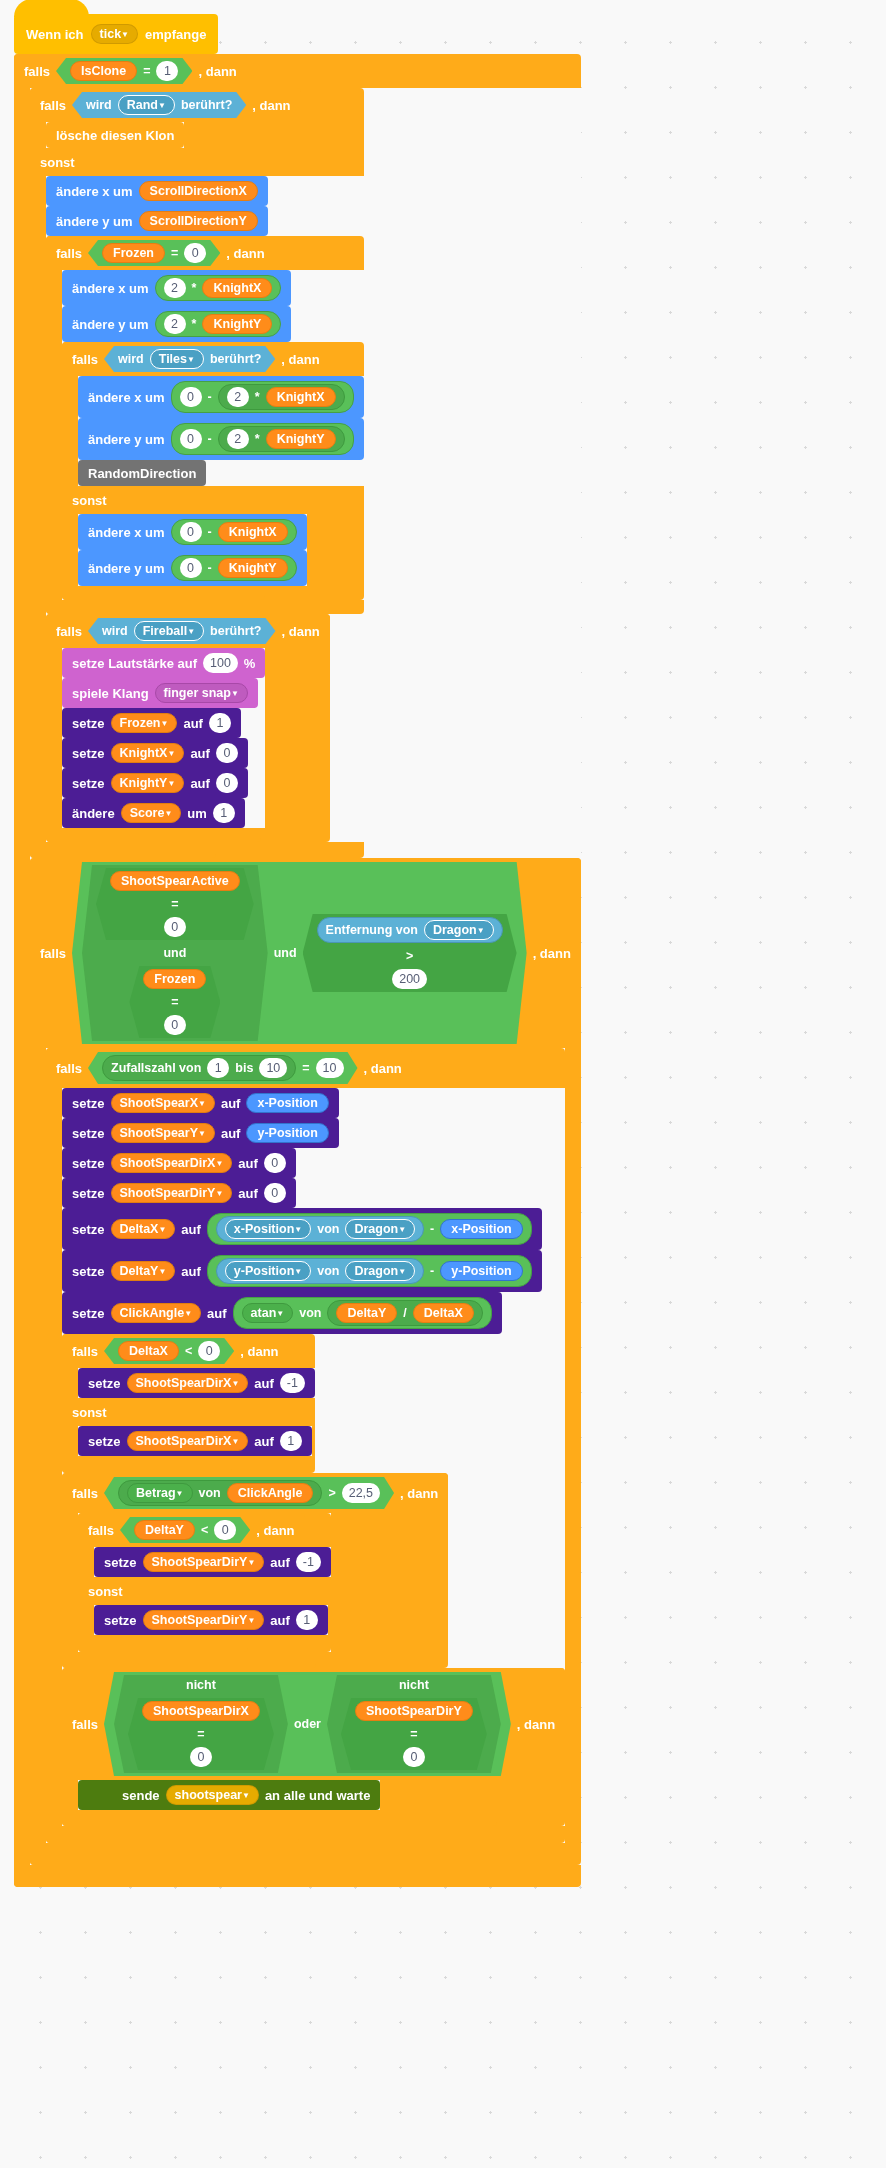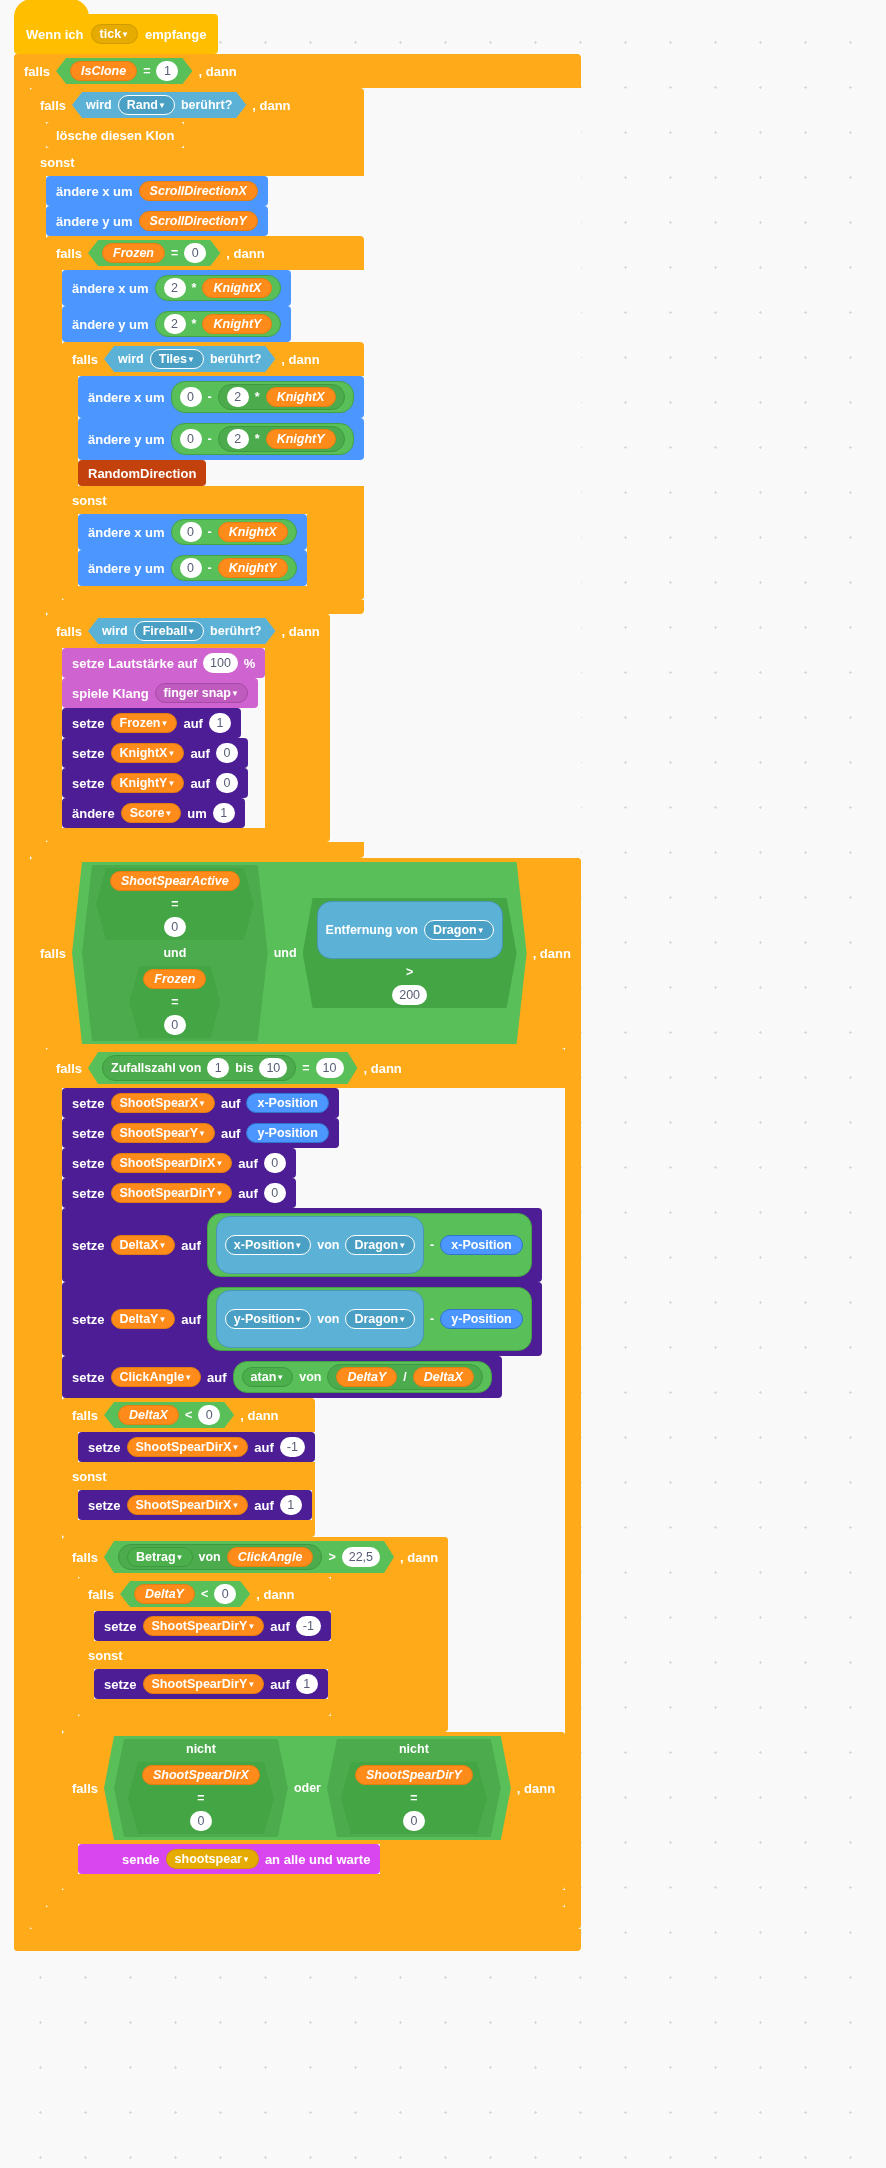--- a/index.html
+++ b/index.html
@@ -64,24 +64,24 @@
     padding:5px 10px;
     min-height:26px;
     box-sizing:border-box;
     color:#fff;font-weight:bold;font-size:13px;
     border-radius:4px;
     width:max-content;
     position:relative;
   }
   .stk.motion{background:#4c97ff;}
   .stk.control{background:#ffab19;}
-  .stk.events{background:#d946ef;padding-left:44px;}
+  .stk.events{background:#4d7c0f;padding-left:44px;}
   .stk.sound{background:#cf63cf;}
   .stk.vars{background:#4c1d95;text-align:right;}
-  .stk.custom{background:#c2410c;}
+  .stk.custom{background:#737373;}
 
   
   .hatblk{
     background:#ffbf00;
     color:#fff;font-weight:bold;
     border-radius:4px;
     padding:5px 12px;
     min-height:30px;
     display:flex;align-items:center;gap:7px;
     width:max-content;
@@ -97,21 +97,21 @@
   
   .rep{
     display:inline-flex;align-items:center;justify-content:center;
     padding:2px 10px;
     border-radius:12px;
     color:#fff;font-weight:bold;font-size:12.5px;
     min-height:20px;
     box-sizing:border-box;
     white-space:nowrap;
   }
-  .rep.var{background:#ff8c1a;border:1px solid #e67e12;font-style:italic;}
+  .rep.var{background:#ff8c1a;border:1px solid #e67e12;}
   .rep.motion{background:#4c97ff;border:1px solid #3373cc;}
 
   
   .num{
     display:inline-flex;align-items:center;justify-content:center;
     background:#fff;color:#575e75;
     border-radius:12px;
     min-width:22px;height:20px;
     padding:0 7px;
     font-size:12.5px;font-weight:normal;
@@ -157,21 +157,21 @@
     border-radius:14px;
     padding:2px 8px;
     min-height:24px;
     color:#fff;font-weight:bold;font-size:12.5px;
     box-sizing:border-box;white-space:nowrap;
   }
   .opbox.inner{background:#4cab4c;border-color:#3e9a3e;}
   .sensebox{
     display:inline-flex;align-items:center;gap:6px;
     background:#5cb1d6;border:1px solid #4b96b5;
-    border-radius:14px;padding:18px 8px;min-height:24px;
+    border-radius:14px;padding:2px 8px;min-height:24px;
     color:#fff;font-weight:bold;font-size:12.5px;
     box-sizing:border-box;white-space:nowrap;
   }
 
   .lbl{color:#fff;font-weight:bold;font-size:13px;white-space:nowrap;}
   .lbl.sm{font-size:12.5px;}
 </style>
 </head>
 <body>
 

